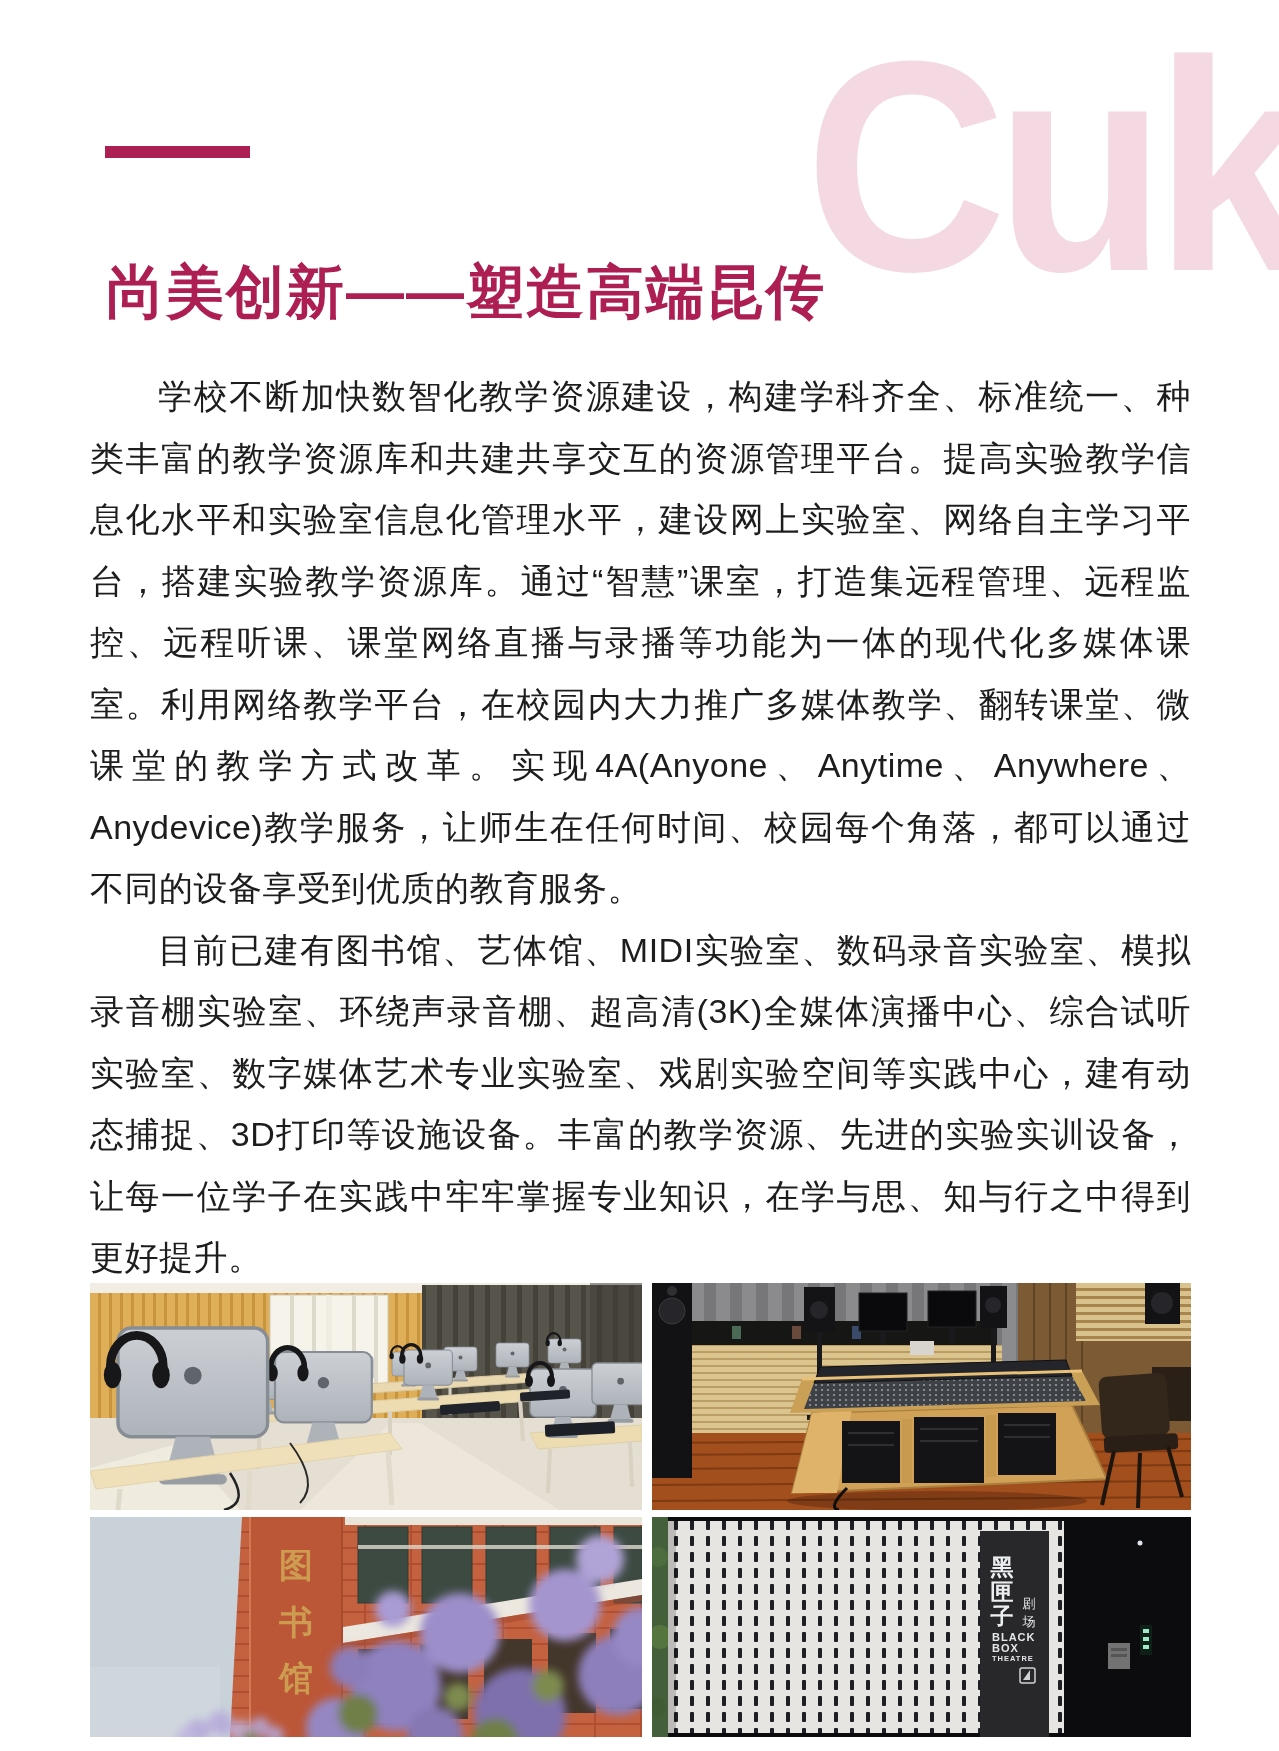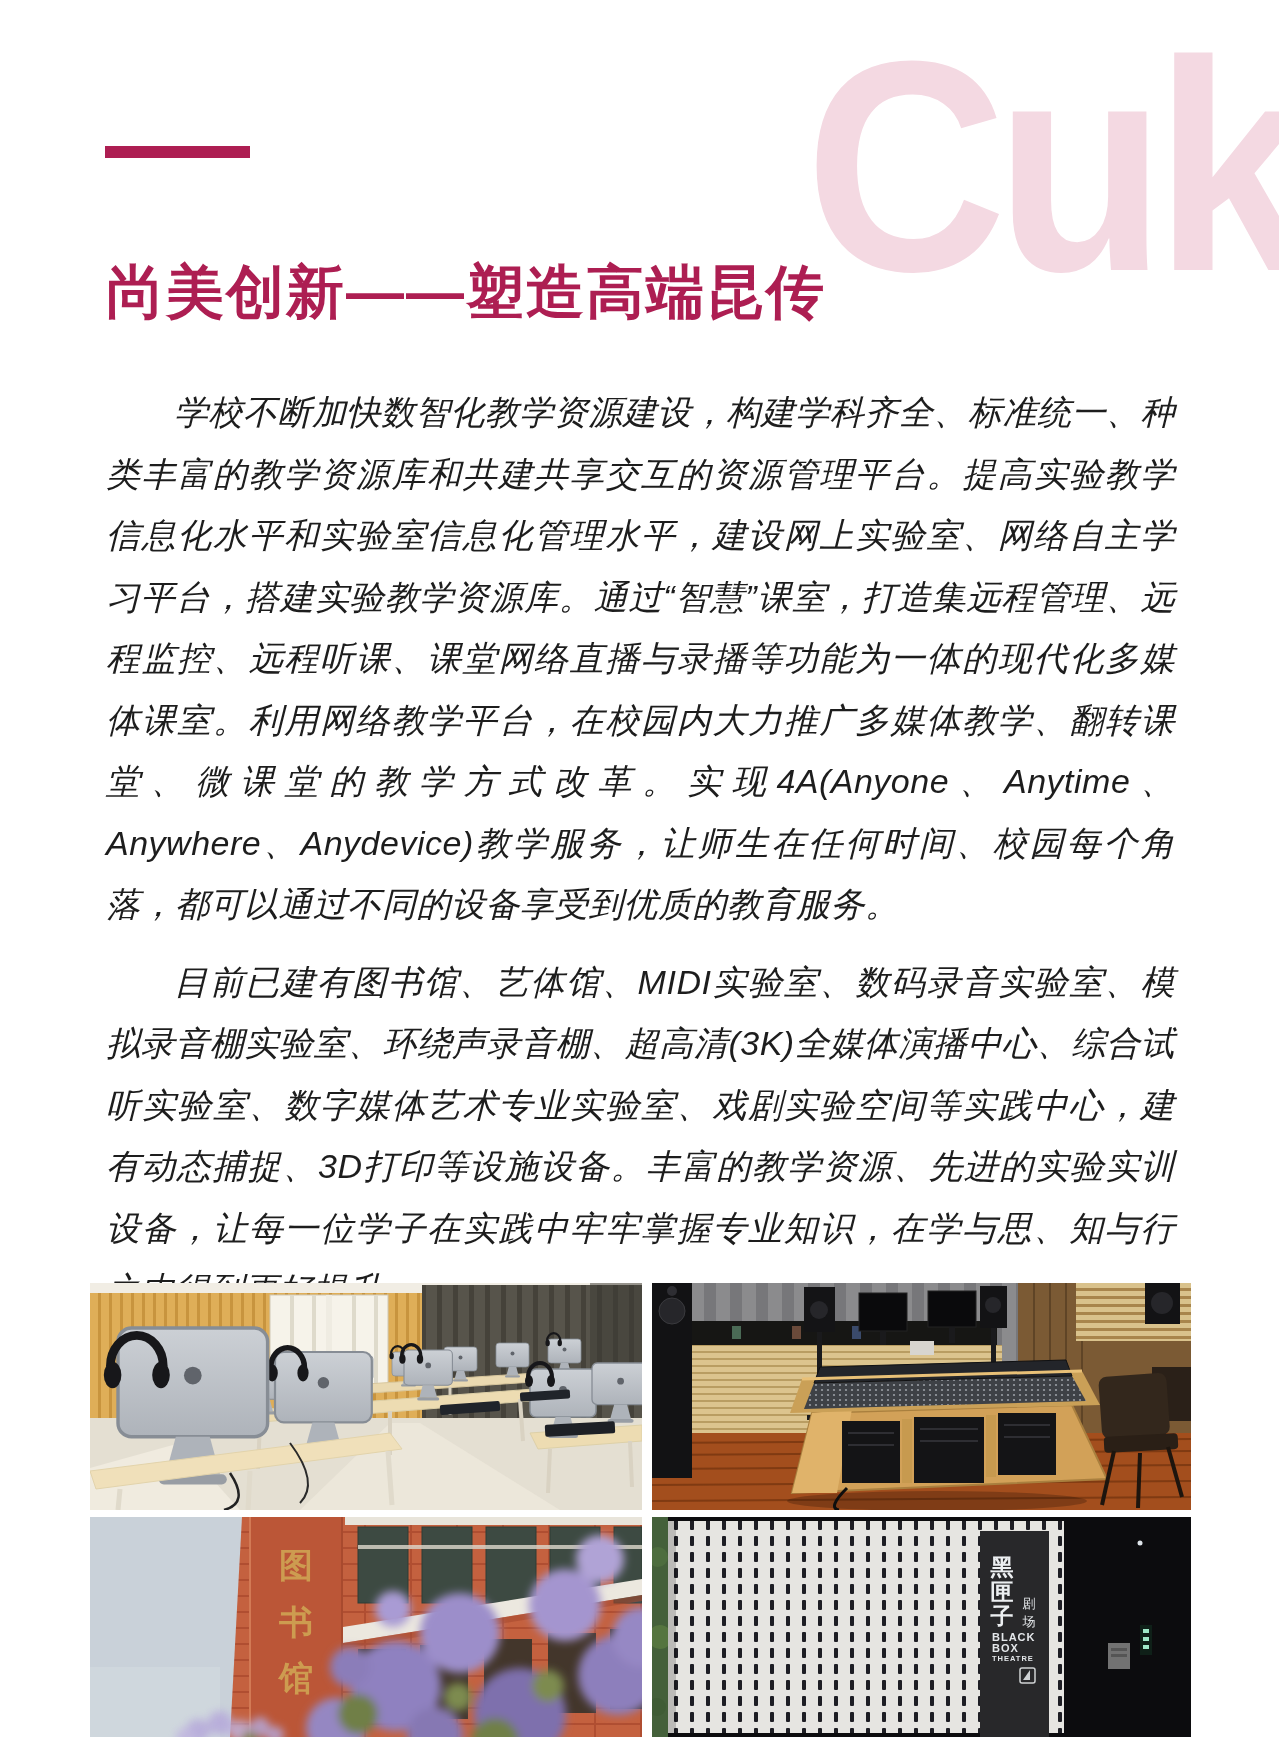--- a/index.html
+++ b/index.html
@@ -6,21 +6,21 @@
   .page{position:relative;width:1279px;height:1751px;background:#ffffff;overflow:hidden;
         font-family:"Liberation Sans",sans-serif;padding-left:24px;}
   .watermark{position:absolute;top:16px;right:4px;font-size:300px;font-weight:bold;
              line-height:1;letter-spacing:-12px;color:#f4d9e2;
              transform:scaleX(.93);transform-origin:right top;user-select:none;}
   .accent-bar{position:absolute;left:105px;top:146px;width:145px;height:12px;background:#ad1e52;}
   .page-title{position:absolute;left:90px;top:247px;margin:16px;font-size:58px;line-height:1;
               font-weight:900;color:#ad1e52;letter-spacing:2px;white-space:nowrap;}
   .body-text{position:absolute;left:90px;top:366px;width:1101px;font-size:34px;
              line-height:61.5px;color:#1d1d1d;text-align:justify;letter-spacing:.5px;}
-  .body-text p{margin:16px;text-indent:2em;font-style:italic;}
+  .body-text p{margin:0;text-indent:2em;}
   .photo-grid{position:absolute;left:90px;top:1283px;width:1101px;
               display:grid;grid-template-columns:552px 539px;grid-template-rows:227px 220px;
               gap:7px 10px;}
   .photo{display:block;width:100%;height:100%;}
   .photo text{font-family:"Liberation Sans",sans-serif;}
 </style>
 </head>
 <body>
 
 <div class="page">

